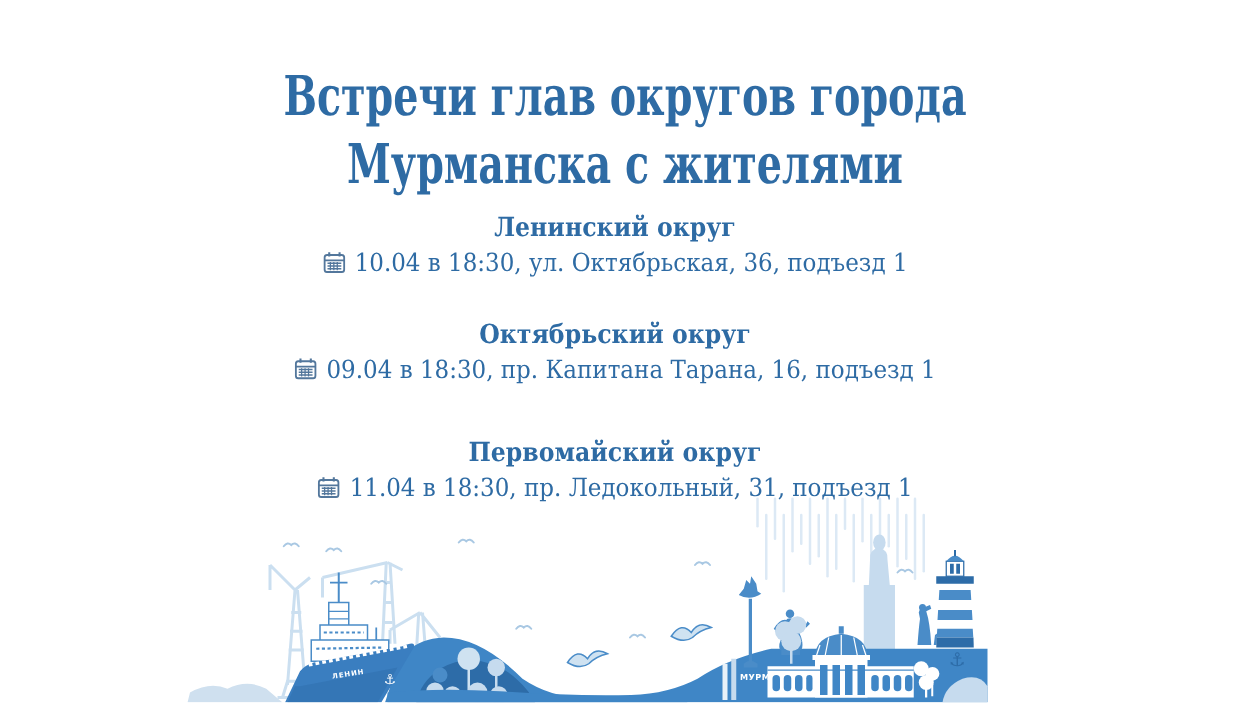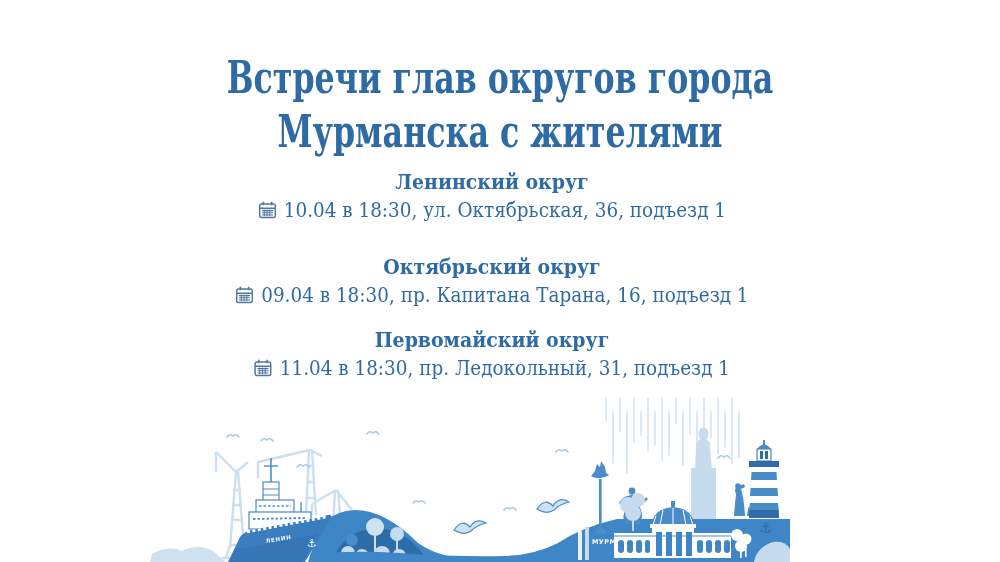--- a/index.html
+++ b/index.html
@@ -64,21 +64,21 @@
           <line x1="4" y1="14" x2="16" y2="14"></line>
           <line x1="6.5" y1="8.5" x2="6.5" y2="15.2"></line>
             <line x1="9.5" y1="8.5" x2="9.5" y2="15.2"></line>
           <line x1="12.5" y1="8.5" x2="12.5" y2="15.2"></line>
         </g>
       </svg>
       <span>09.04 в 18:30, пр. Капитана Тарана, 16, подъезд 1</span>
     </div>
   </div>
 
-  <div class="section" style="top:327px">
+  <div class="section" style="top:349px">
     <div class="head">Первомайский округ</div>
     <div class="row">
       <svg class="cal" width="20" height="18" viewBox="0 0 20 18">
         <rect x="1.5" y="3" width="17" height="13.5" rx="2" fill="none" stroke="#53779c" stroke-width="1.6"></rect>
         <line x1="1.5" y1="7.2" x2="18.5" y2="7.2" stroke="#53779c" stroke-width="1.4"></line>
         <line x1="5.5" y1="0.8" x2="5.5" y2="4.2" stroke="#53779c" stroke-width="1.8"></line>
         <line x1="14.5" y1="0.8" x2="14.5" y2="4.2" stroke="#53779c" stroke-width="1.8"></line>
         <g stroke="#53779c" stroke-width="1.1">
           <line x1="4" y1="9.6" x2="16" y2="9.6"></line>
             <line x1="4" y1="11.8" x2="16" y2="11.8"></line>

